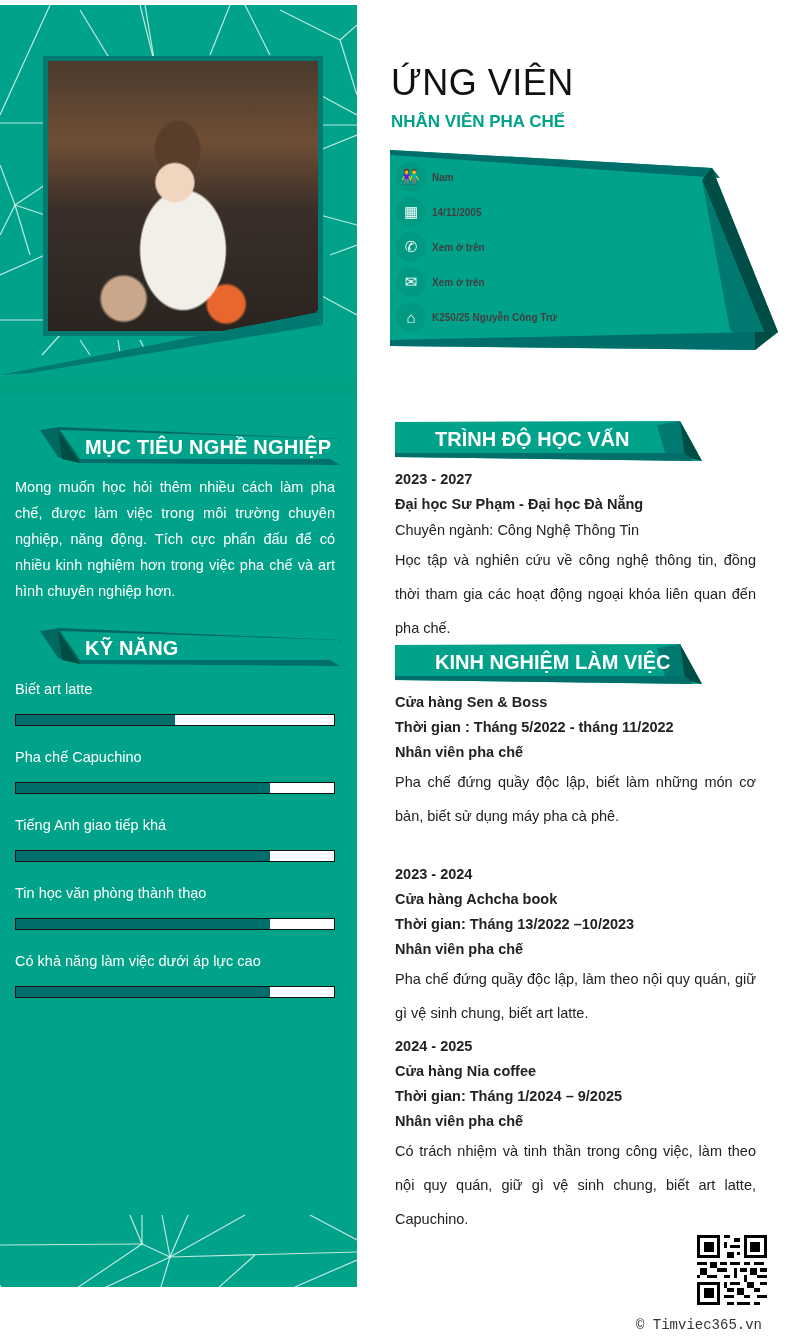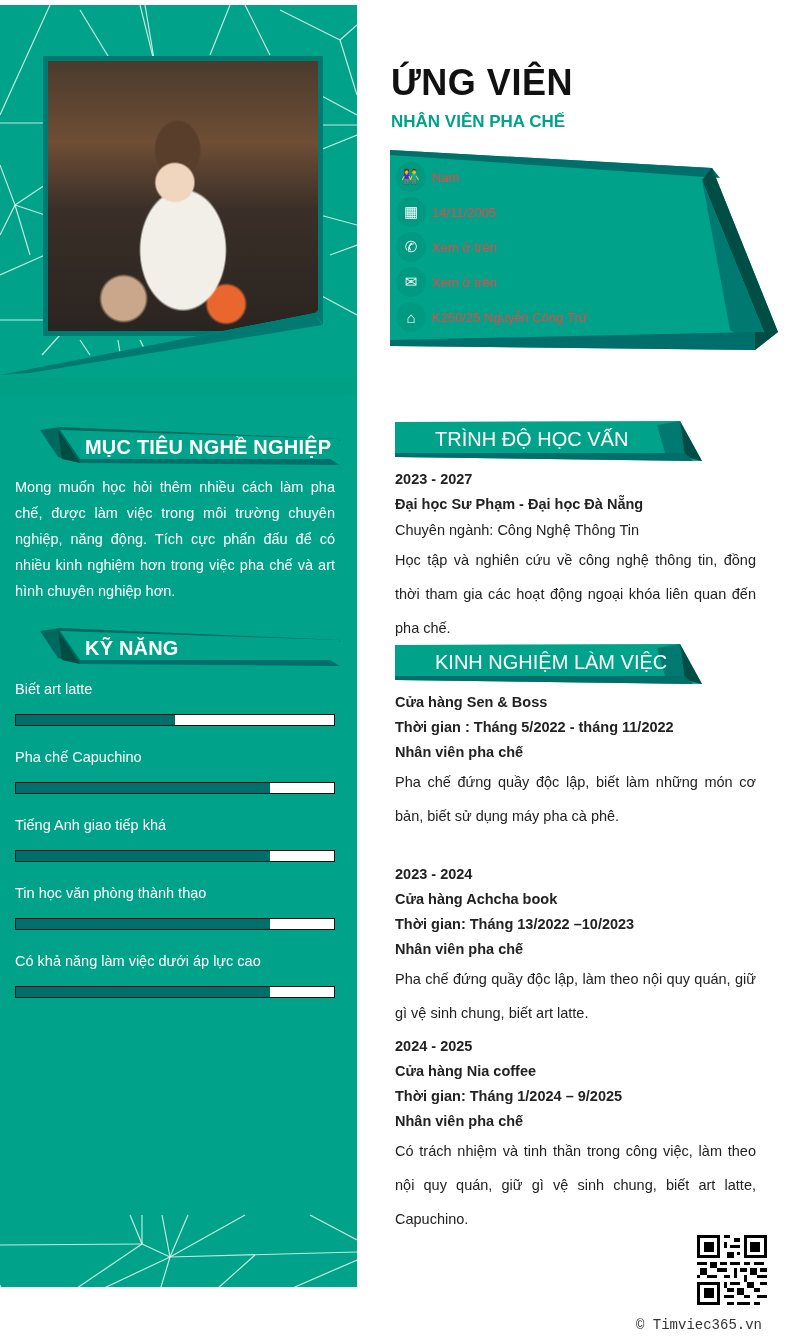--- a/index.html
+++ b/index.html
@@ -30,32 +30,32 @@
   .left-section-title .ttl { position: absolute; left: 45px; top: 9px; font-size: 20px; font-weight: bold; color: #fff; letter-spacing: 0.2px; }
 
   .objective { position: absolute; left: 15px; top: 469px; width: 320px; font-size: 14.5px; line-height: 26px; color: #fff; text-align: justify; }
 
   .skill { position: absolute; left: 15px; width: 320px; }
   .skill .label { font-size: 14.5px; color: #fff; height: 20px; }
   .skill .bar { margin-top: 13px; width: 320px; height: 12px; border: 1.5px solid #111; background: #fff; position: relative; }
   .skill .fill { position: absolute; left: 0; top: 0; bottom: 0; background: #006e6a; }
 
   
-  .name { position: absolute; left: 391px; top: 62px; font-size: 36px; font-weight: bold; color: #111; letter-spacing: 0.5px; }
+  .name { position: absolute; left: 391px; top: 62px; font-size: 36px; font-weight: normal; color: #111; letter-spacing: 0.5px; }
   .job-title { position: absolute; left: 391px; top: 112px; font-size: 17px; font-weight: bold; color: #00a38a; }
 
   .contact-box { position: absolute; left: 390px; top: 150px; width: 390px; height: 202px; }
   .contact-box svg.bg { position: absolute; left: 0; top: 0; }
   .contact-row { position: absolute; left: 6px; height: 30px; display: flex; align-items: center; }
   .contact-row .ico { width: 30px; height: 30px; border-radius: 50%; background: rgba(0,0,0,0.06); display: flex; align-items: center; justify-content: center; color: #fff; font-size: 15px; margin-right: 6px; }
-  .contact-row .txt { font-size: 13px; color: #ef4444; }
+  .contact-row .txt { font-size: 10px; color: #404040; font-weight: bold; }
 
   .right-section-title { position: absolute; left: 395px; width: 310px; height: 42px; }
   .right-section-title svg { position: absolute; left: 0; top: 0; }
-  .right-section-title .ttl { position: absolute; left: 40px; top: 7px; font-size: 20px; font-weight: normal; color: #fff; }
+  .right-section-title .ttl { position: absolute; left: 40px; top: 7px; font-size: 20px; font-weight: bold; color: #fff; }
 
   .block { position: absolute; left: 395px; width: 361px; font-size: 14.5px; color: #222; }
   .block .b { font-weight: bold; line-height: 25px; }
   .block .r { line-height: 26px; }
   .block .j { text-align: justify; line-height: 34px; }
 
   .qr { position: absolute; left: 697px; top: 1235px; width: 70px; height: 70px; }
   .copyright { position: absolute; left: 636px; top: 1317px; font-family: "Liberation Mono", monospace; font-size: 14px; color: #333; }
 </style>
 </head>

